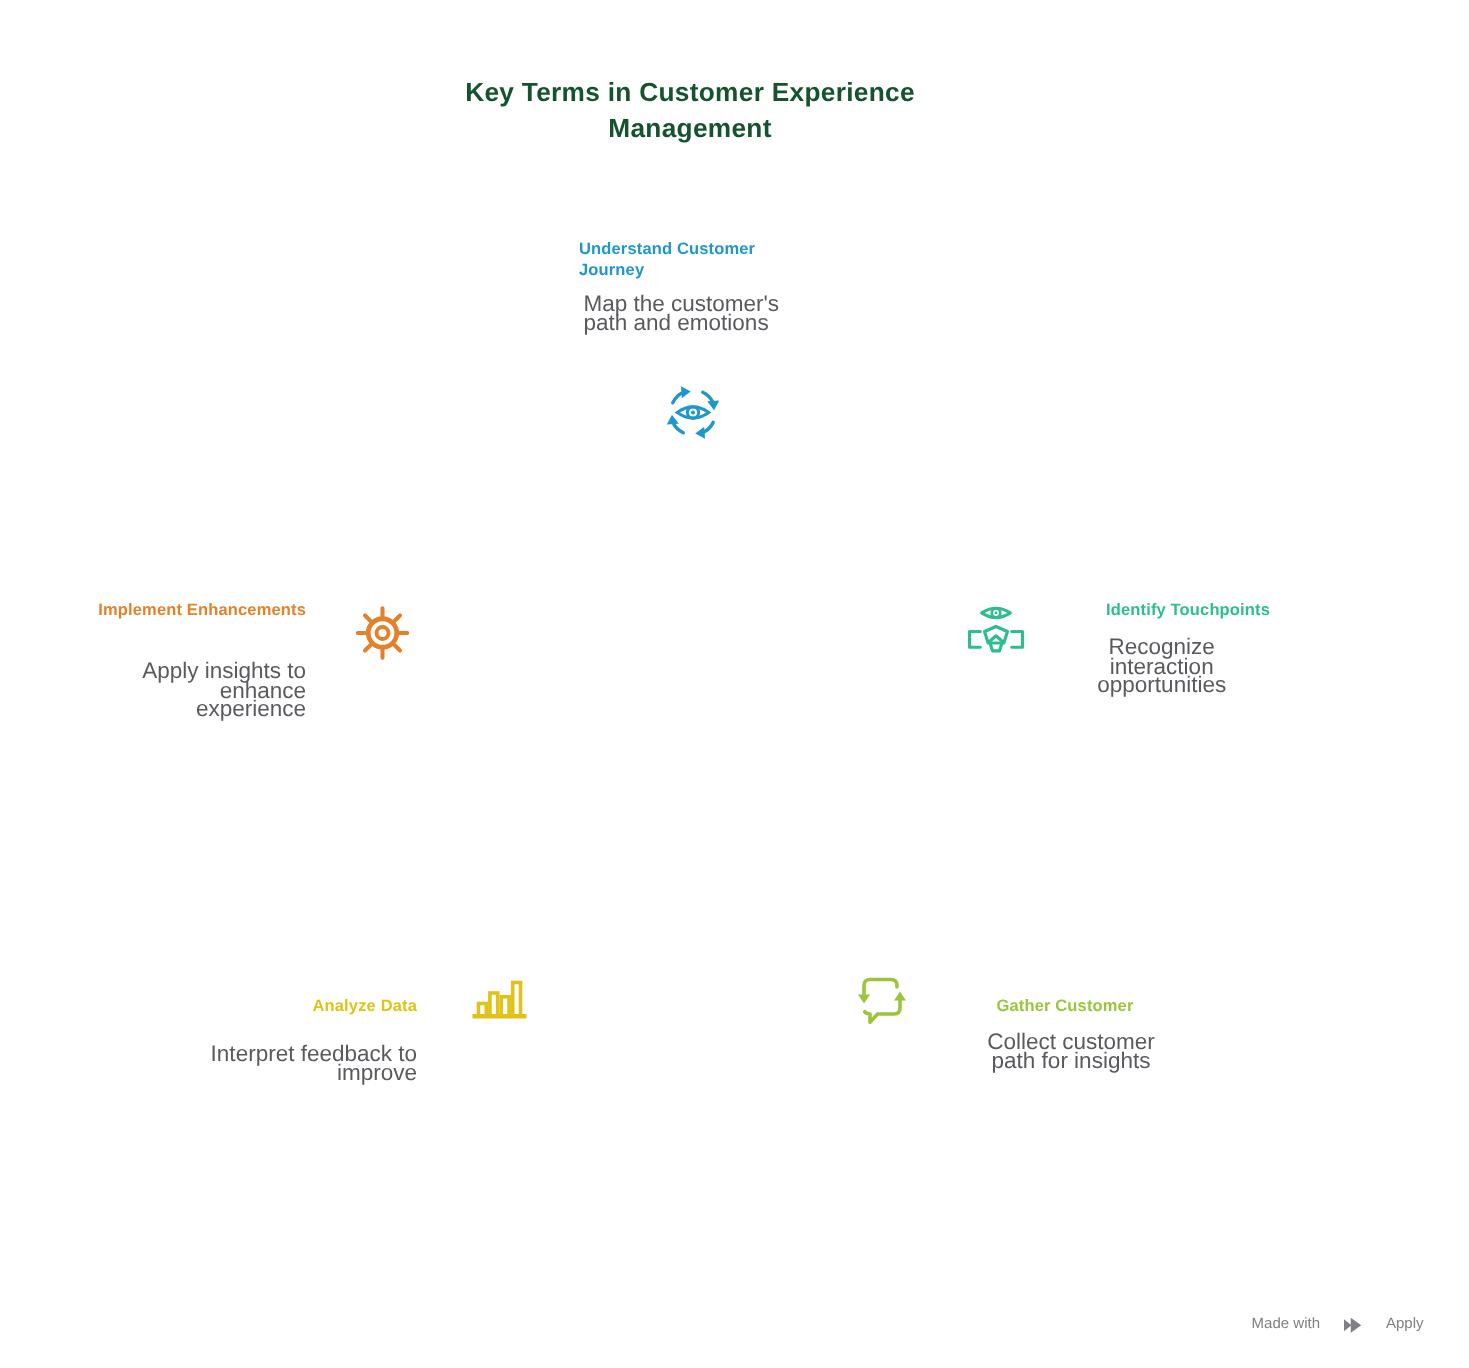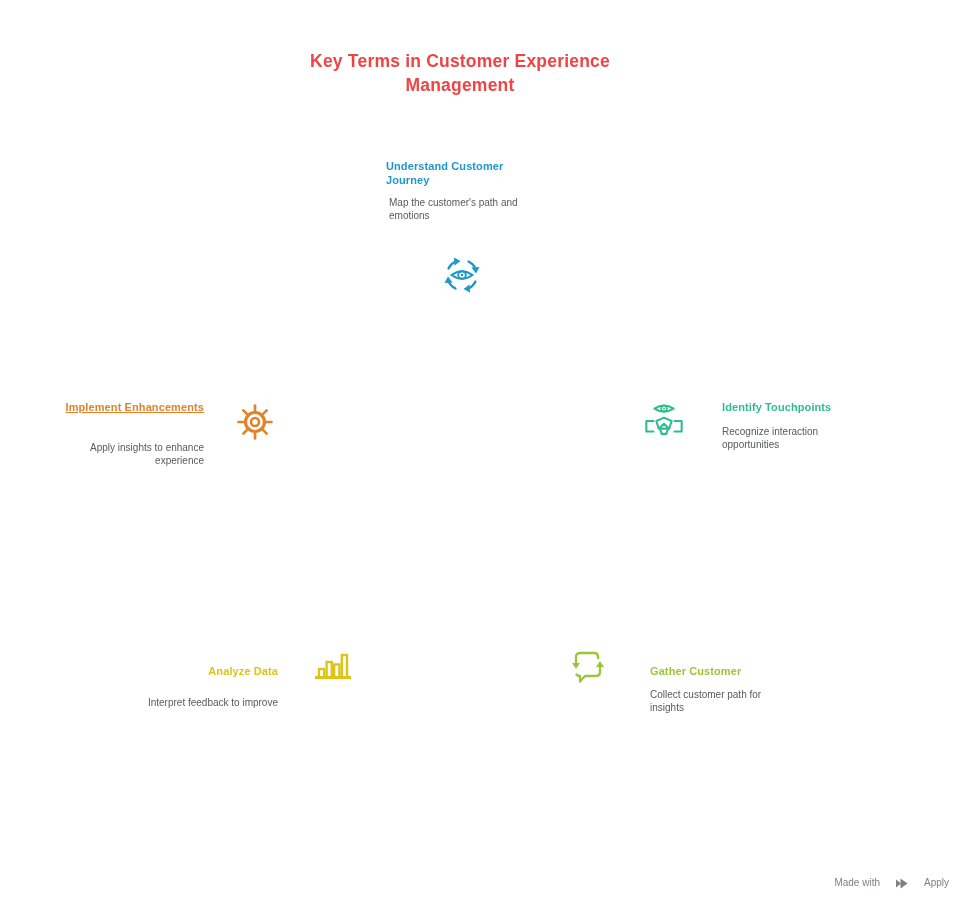--- a/index.html
+++ b/index.html
@@ -27,27 +27,27 @@
 
   .node-label {
     position: absolute;
     font-size: 11px;
     font-weight: 700;
     line-height: 14px;
     letter-spacing: 0.1px;
   }
   .node-desc {
     position: absolute;
-    font-size: 10px;
+    font-size: 15px;
     font-weight: 400;
     line-height: 12.5px;
   }
   .ta-c { text-align: left; }
   .ta-r { text-align: right; }
-  .ta-l { text-align: left; }
+  .ta-l { text-align: center; }
 
   .node-icon { position: absolute; }
   .node-icon svg { display: block; }
 
   
   .n0-label { left: 386px; top: 159px; width: 150px; }
   .n0-desc  { left: 389px; top: 197px; width: 144px; }
   .n0-icon  { left: 442px; top: 255px; }
 
   
@@ -59,42 +59,42 @@
   .n2-icon  { left: 569px; top: 646px; }
   .n2-label { left: 650px; top: 664px; width: 120px; }
   .n2-desc  { left: 650px; top: 689px; width: 128px; }
 
   
   .n3-label { left: 178px; top: 664px; width: 100px; }
   .n3-desc  { left: 128px; top: 697px; width: 150px; }
   .n3-icon  { left: 315px; top: 648px; }
 
   
-  .n4-label { left: 59px;  top: 400px; width: 145px; text-decoration: underline; }
+  .n4-label { left: 59px;  top: 400px; width: 145px; }
   .n4-desc  { left: 80px;  top: 442px; width: 124px; text-align: right; }
   .n4-icon  { left: 235px; top: 402px; }
 
   .footer {
     position: absolute;
     right: 30px; top: 876px;
     display: flex;
     align-items: center;
     gap: 16px;
     font-size: 10px;
     line-height: 14px;
     cursor: pointer;
   }
   .footer svg { display: block; }
 </style>
 </head>
 <body>
 
 <div class="canvas">
 
-  <h1 class="diagram-title" style="color: #ef4444;">Key Terms in Customer Experience Management</h1>
+  <h1 class="diagram-title" style="color: #14532d;">Key Terms in Customer Experience Management</h1>
 
   <div>
     <div class="node-label ta-c n0-label" style="color: rgb(30, 151, 201);">Understand Customer Journey</div>
     <div class="node-desc ta-c n0-desc" style="color: rgb(89, 90, 94);">Map the customer's path and emotions</div>
     <div class="node-icon n0-icon" style="color: rgb(30, 151, 201);">
       <svg width="40" height="40" viewBox="0 0 40 40" stroke="currentColor" fill="none" stroke-width="2.3" stroke-linecap="round">
         <defs>
           <g id="cycle-arc">
             <path d="M6.5 13.5 A15 15 0 0 1 13.5 6.5"></path>
             <polygon points="12,2.5 18.5,6 12.5,10.5" fill="currentColor" stroke="none"></polygon>

